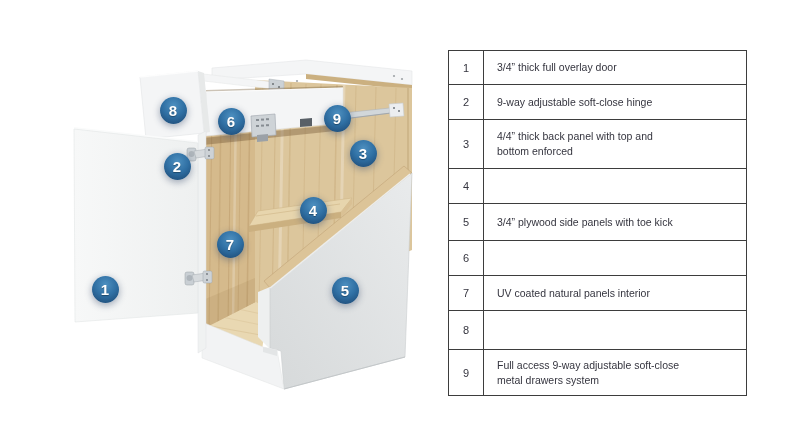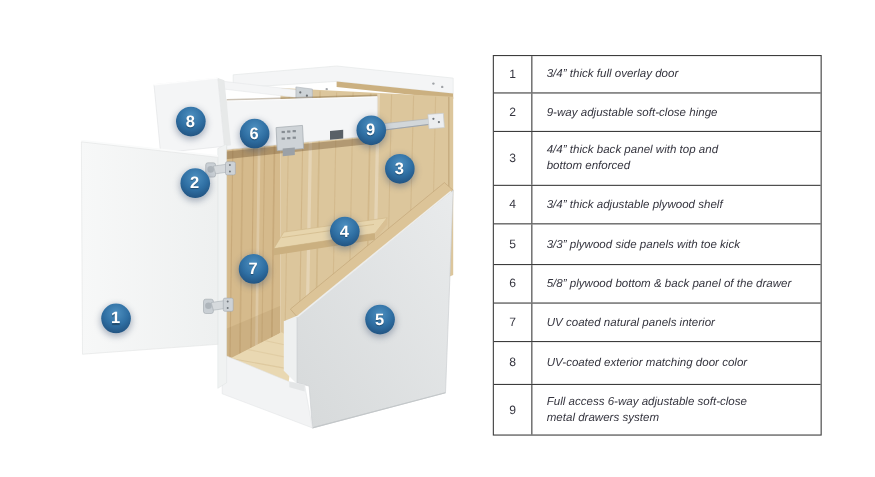--- a/index.html
+++ b/index.html
@@ -29,21 +29,21 @@
          text-shadow:0 1px 1px rgba(0,0,0,.35);}
   
   .spec-table{position:absolute;left:448px;top:50px;width:299px;
               border:1px solid var(--table-border);box-sizing:border-box;background:#fff;}
   .spec-table .row{display:flex;box-sizing:border-box;border-bottom:1px solid var(--table-border);}
   .spec-table .row:last-child{border-bottom:none;}
   .spec-table .num{width:35px;flex:0 0 35px;display:flex;align-items:center;justify-content:center;
                    border-right:1px solid var(--table-border);box-sizing:border-box;
                    font-size:11px;color:var(--text);}
   .spec-table .desc{flex:1;display:flex;align-items:center;padding:0 4px 0 13px;
-                    font-size:10.5px;line-height:1.4;color:var(--text);white-space:pre-line;font-style:italic;}
+                    font-size:10.5px;line-height:1.4;color:var(--text);white-space:pre-line;}
 </style>
 </head>
 <body>
 
 <div class="stage">
 
   <div class="diagram">
     <svg viewBox="0 0 440 434" width="440" height="434">
       <defs>
         <linearGradient id="gradPanel" x1="1" y1="0" x2="0" y2="1">
@@ -236,38 +236,35 @@
       <div class="num">2</div>
       <div class="desc">9-way adjustable soft-close hinge</div>
     </div>
     <div class="row" style="height:49px">
       <div class="num">3</div>
       <div class="desc">4/4” thick back panel with top and
 bottom enforced</div>
     </div>
     <div class="row" style="height:35px">
       <div class="num">4</div>
-      <div class="desc">3/4” thick adjustable plywood shelf</div>
     </div>
     <div class="row" style="height:37px">
       <div class="num">5</div>
-      <div class="desc">3/3” plywood side panels with toe kick</div>
+      <div class="desc">3/4” plywood side panels with toe kick</div>
     </div>
     <div class="row" style="height:35px">
       <div class="num">6</div>
-      <div class="desc">5/8” plywood bottom &amp; back panel of the drawer</div>
     </div>
     <div class="row" style="height:35px">
       <div class="num">7</div>
       <div class="desc">UV coated natural panels interior</div>
     </div>
     <div class="row" style="height:39px">
       <div class="num">8</div>
-      <div class="desc">UV-coated exterior matching door color</div>
     </div>
     <div class="row" style="height:45px">
       <div class="num">9</div>
-      <div class="desc">Full access 6-way adjustable soft-close
+      <div class="desc">Full access 9-way adjustable soft-close
 metal drawers system</div>
     </div>
   </div>
 
 </div>
 
 </body></html>

